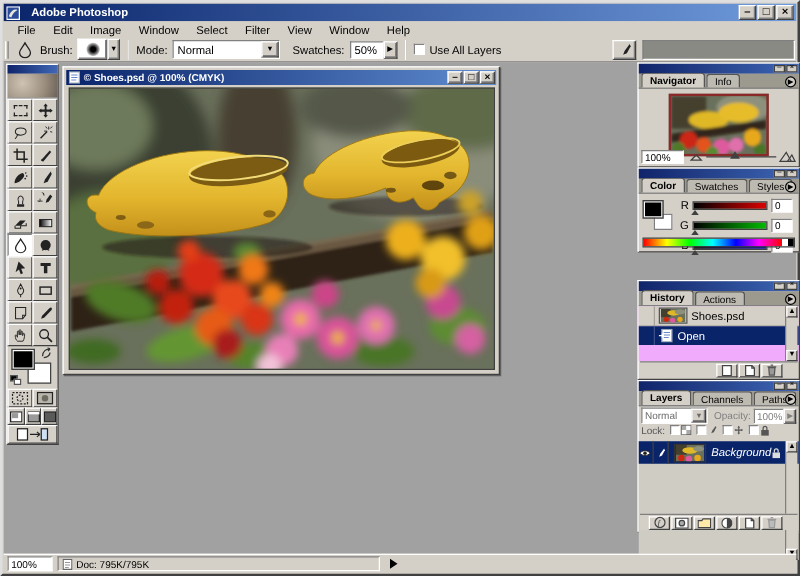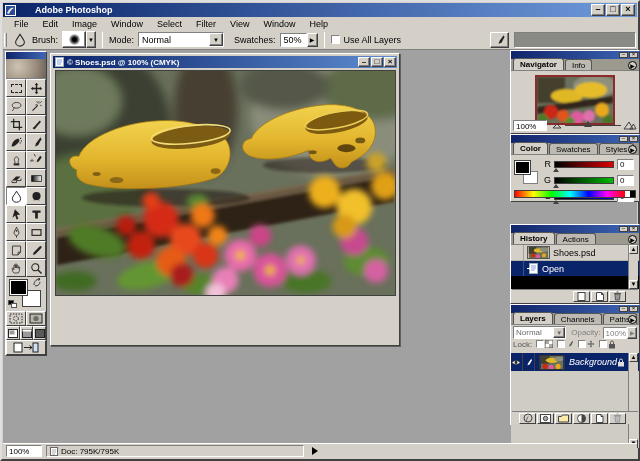--- a/index.html
+++ b/index.html
@@ -30,21 +30,21 @@
 .tool{width:20px;height:18px;display:flex;align-items:center;justify-content:center;background:#d4d0c8;border:1px solid;border-color:#fff #404040 #404040 #fff}
 .tool.active{background:#fff;border-color:#808080 #fff #fff #808080}
 #tb-colors{height:34px;position:relative}
 #tb-qm{display:flex}
 .qmbtn{width:20px;height:15px;display:flex;align-items:center;justify-content:center;background:#d4d0c8;border:1px solid;border-color:#fff #404040 #404040 #fff}
 #tb-sm{display:flex}
 .smbtn{width:13px;height:14px;display:flex;align-items:center;justify-content:center;background:#d4d0c8;border:1px solid;border-color:#fff #404040 #404040 #fff}
 .smbtn:first-child{width:14px}
 #tb-jump{height:15px;display:flex;align-items:center;justify-content:center;background:#d4d0c8;border:1px solid;border-color:#fff #404040 #404040 #fff}
 
-#docwin{left:48px;top:51px;width:350px;height:293px;background:#d4d0c8;border:1px solid;border-color:#fff #404040 #404040 #fff;box-shadow:1px 1px 0 #606060}
+#docwin{left:48px;top:51px;width:350px;height:247px;background:#d4d0c8;border:1px solid;border-color:#fff #404040 #404040 #fff;box-shadow:1px 1px 0 #606060}
 #doc-title{left:2px;top:2px;right:2px;height:12px;background:linear-gradient(90deg,#0a246a,#5f8cd0);display:flex;align-items:center;color:#fff;font-weight:bold;font-size:8px;padding-left:2px}
 .docbtn{width:12px;height:10px;font-size:8px;line-height:8px;text-align:center;color:#000;font-weight:bold;margin-left:1px}
 #canvas{left:4px;top:16px;width:341px;height:226px;border:1px solid #404040;overflow:hidden;background:#69705b}
 
 .palette{position:absolute;left:508px;width:130px;background:#d4d0c8;border:1px solid;border-color:#fff #404040 #404040 #fff}
 .ptitle{height:8px;background:linear-gradient(90deg,#10246a,#3f67b5);position:relative}
 .pbtns{position:absolute;right:1px;top:1px;display:flex}
 .pbtn{width:9px;height:6px;background:#d4d0c8;border:1px solid #404040;font-size:6px;line-height:3px;text-align:center;margin-left:1px;color:#000}
 .ptabs{height:12px;background:#9c998f;display:flex;align-items:flex-end;padding-left:2px;position:relative;border-bottom:1px solid #808080}
 .ptab{height:11px;line-height:11px;padding:0 6px;font-size:8px;background:#bdbab1;border:1px solid #555;border-bottom:none;border-radius:3px 3px 0 0;margin-right:1px;white-space:nowrap}
@@ -83,21 +83,21 @@
 </head>
 <body>
 
 <div id="app">
 
   <div class="abs" id="titlebar">
     <svg width="11" height="11" viewBox="0 0 11 11">
       <rect x="0.5" y="0.5" width="10" height="10" fill="#2a4a9a" stroke="#fff"></rect>
       <path d="M2 8C4 3 7 2 9 3 7 4 5 6 4 9z" fill="#e8e4da"></path>
     </svg>
-    <span style="margin-left:19px">Adobe Photoshop</span>
+    <span style="margin-left:9px">Adobe Photoshop</span>
     <div style="margin-left:auto;display:flex;margin-right:2px">
       <div class="winbtn raised">–</div>
       <div class="winbtn raised">□</div>
       <div class="winbtn raised">×</div>
     </div>
   </div>
 
   <div class="abs" id="menubar">
     <span>File</span>
     <span>Edit</span>
@@ -535,21 +535,21 @@
       <div class="pbtns">
         <div class="pbtn">–</div>
         <div class="pbtn">×</div>
       </div>
     </div>
     <div class="ptabs">
       <div class="ptab active">History</div>
       <div class="ptab">Actions</div>
       <div class="pmenu">▶</div>
     </div>
-    <div style="position:relative;height:44px;background:#000000">
+    <div style="position:relative;height:44px;background:#f0abfc">
       <div class="hrow" style="padding-right:11px">
         <div style="width:13px;height:16px;border-right:1px solid #a5a29a"></div>
         <svg width="23" height="13" viewBox="0 0 23 13" style="margin:0 3px;border:1px solid #555">
           <rect width="23" height="13" fill="#69705b"></rect>
             <rect x="0" y="0" width="9" height="8" fill="#44402f"></rect>
           <ellipse cx="12" cy="4" rx="6" ry="2.5" fill="#e0b828"></ellipse>
             <ellipse cx="18" cy="3" rx="5" ry="2.5" fill="#8d907c"></ellipse>
           <circle cx="5" cy="10" r="2.5" fill="#cc2812"></circle>
             <circle cx="11" cy="11" r="2.5" fill="#de5a9e"></circle>
             <circle cx="18" cy="10" r="2.5" fill="#e8a81e"></circle>

